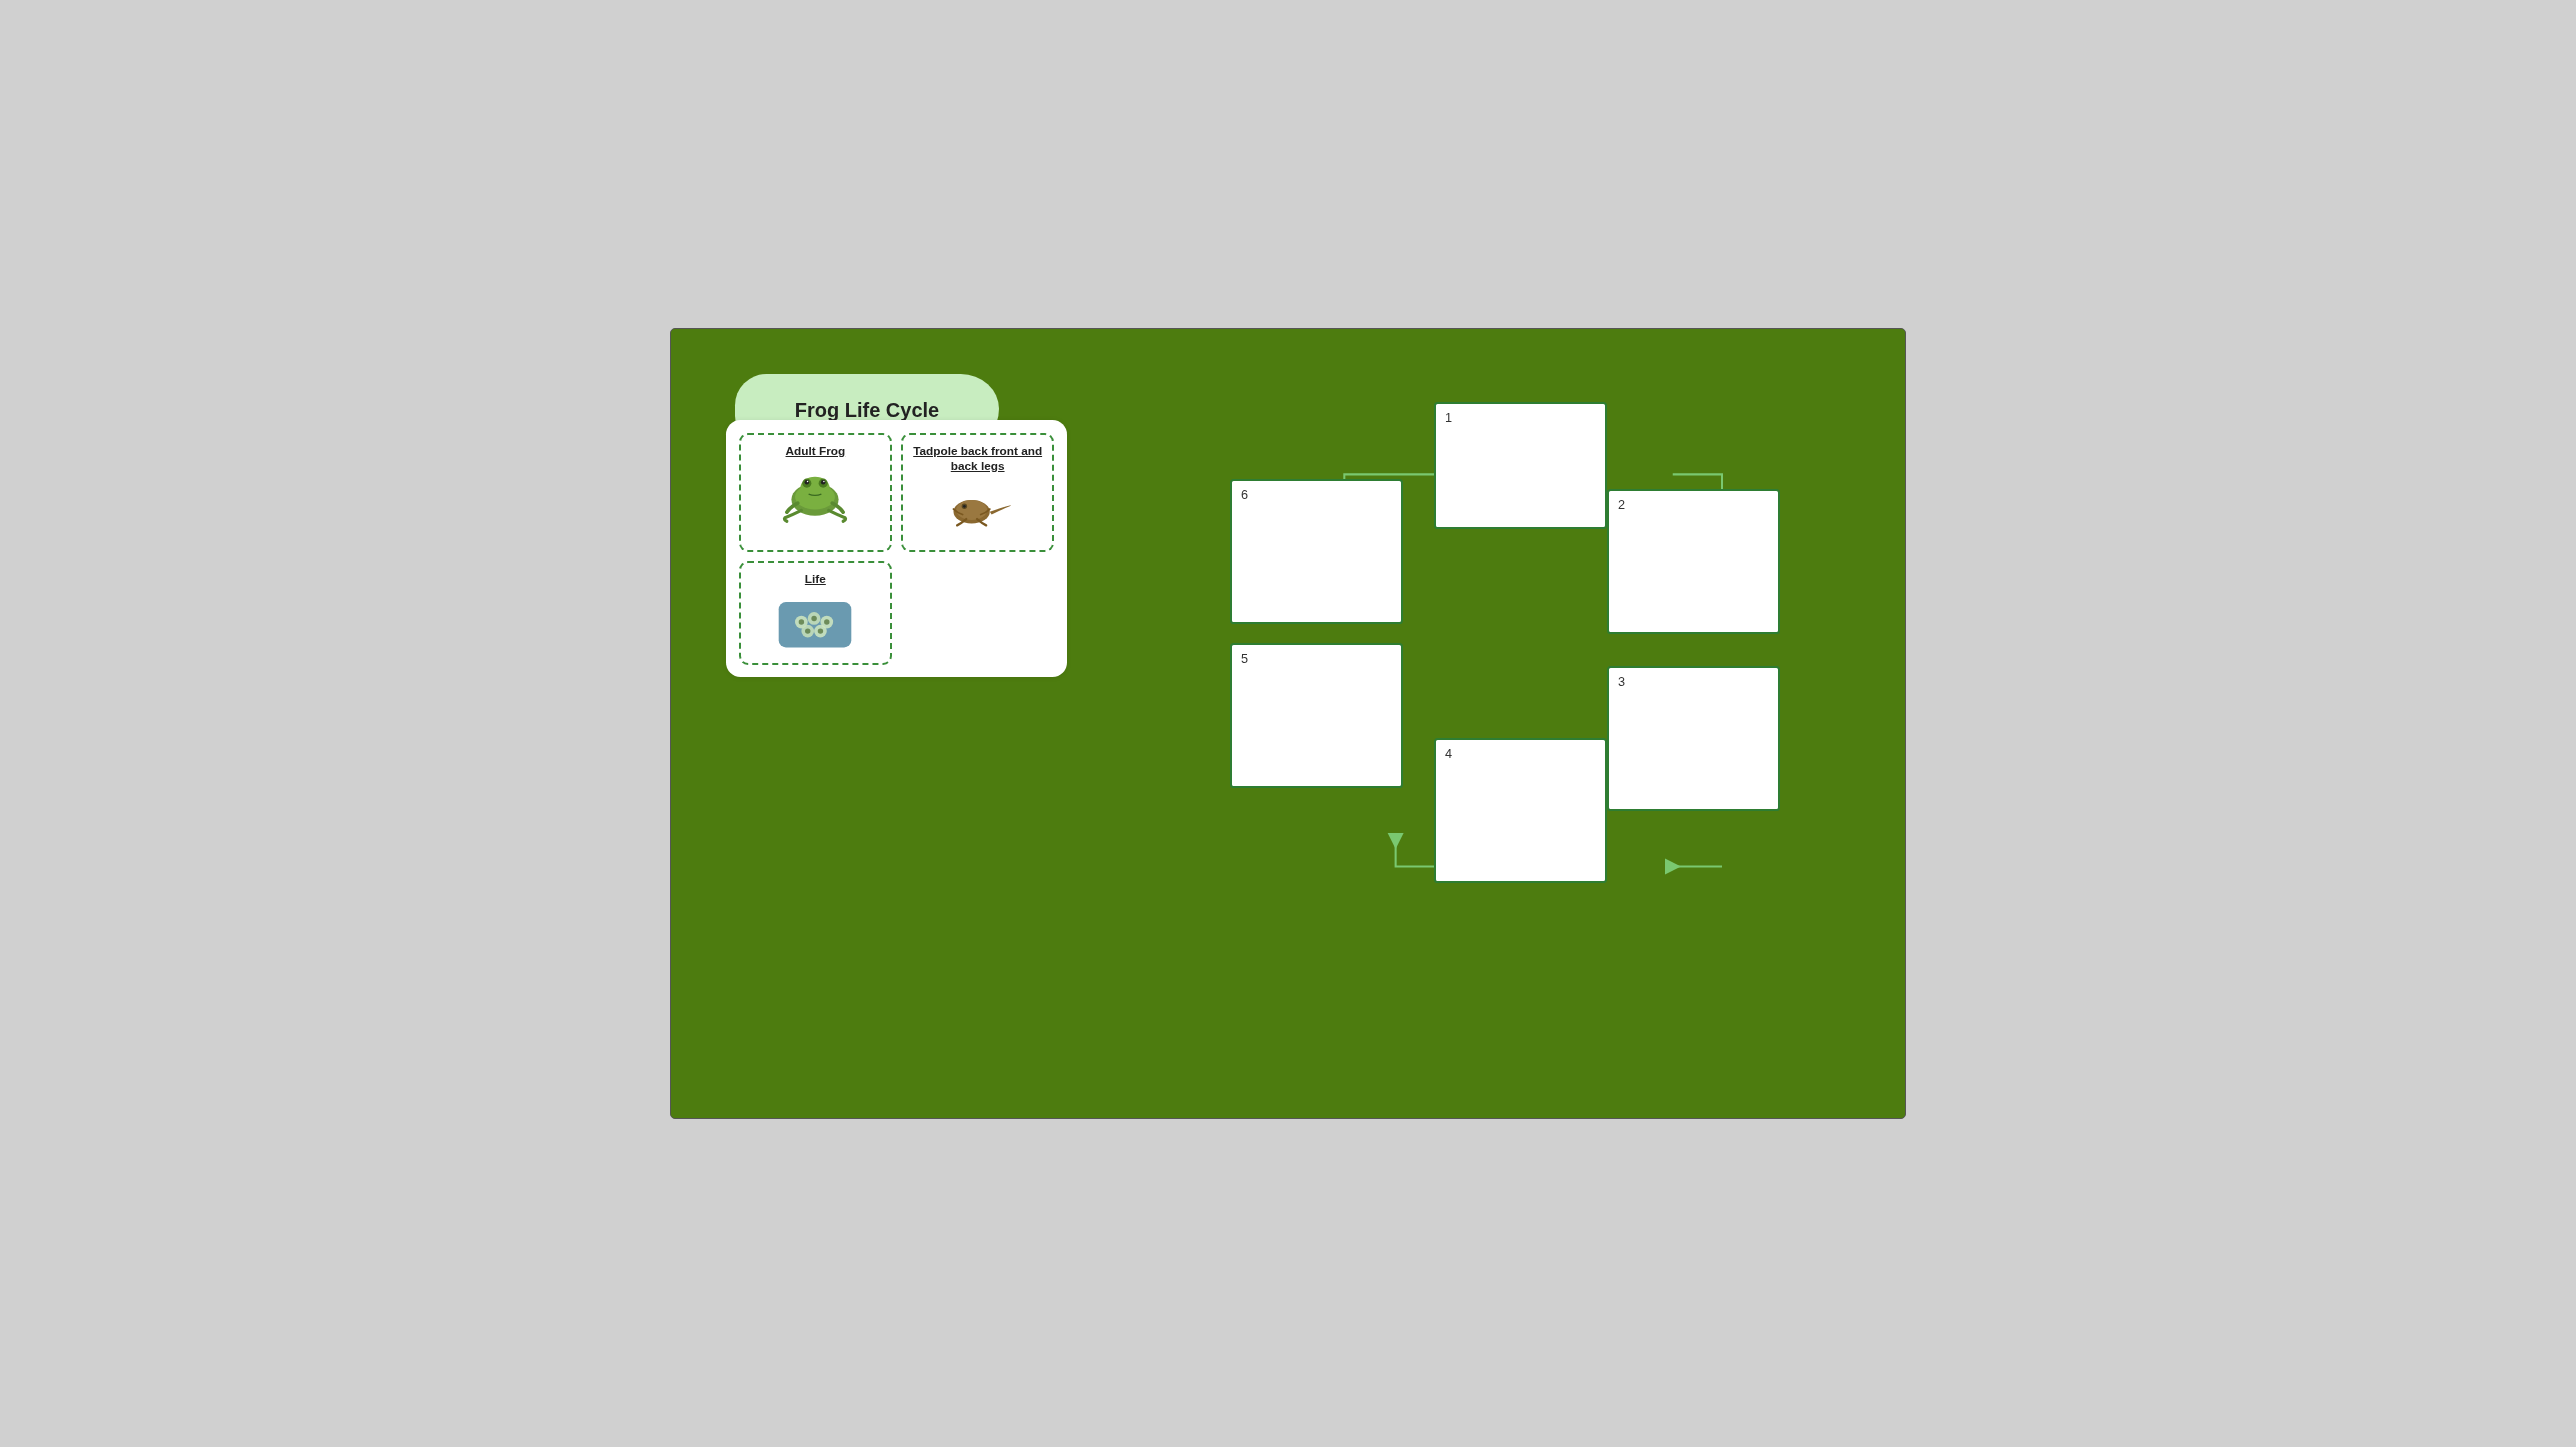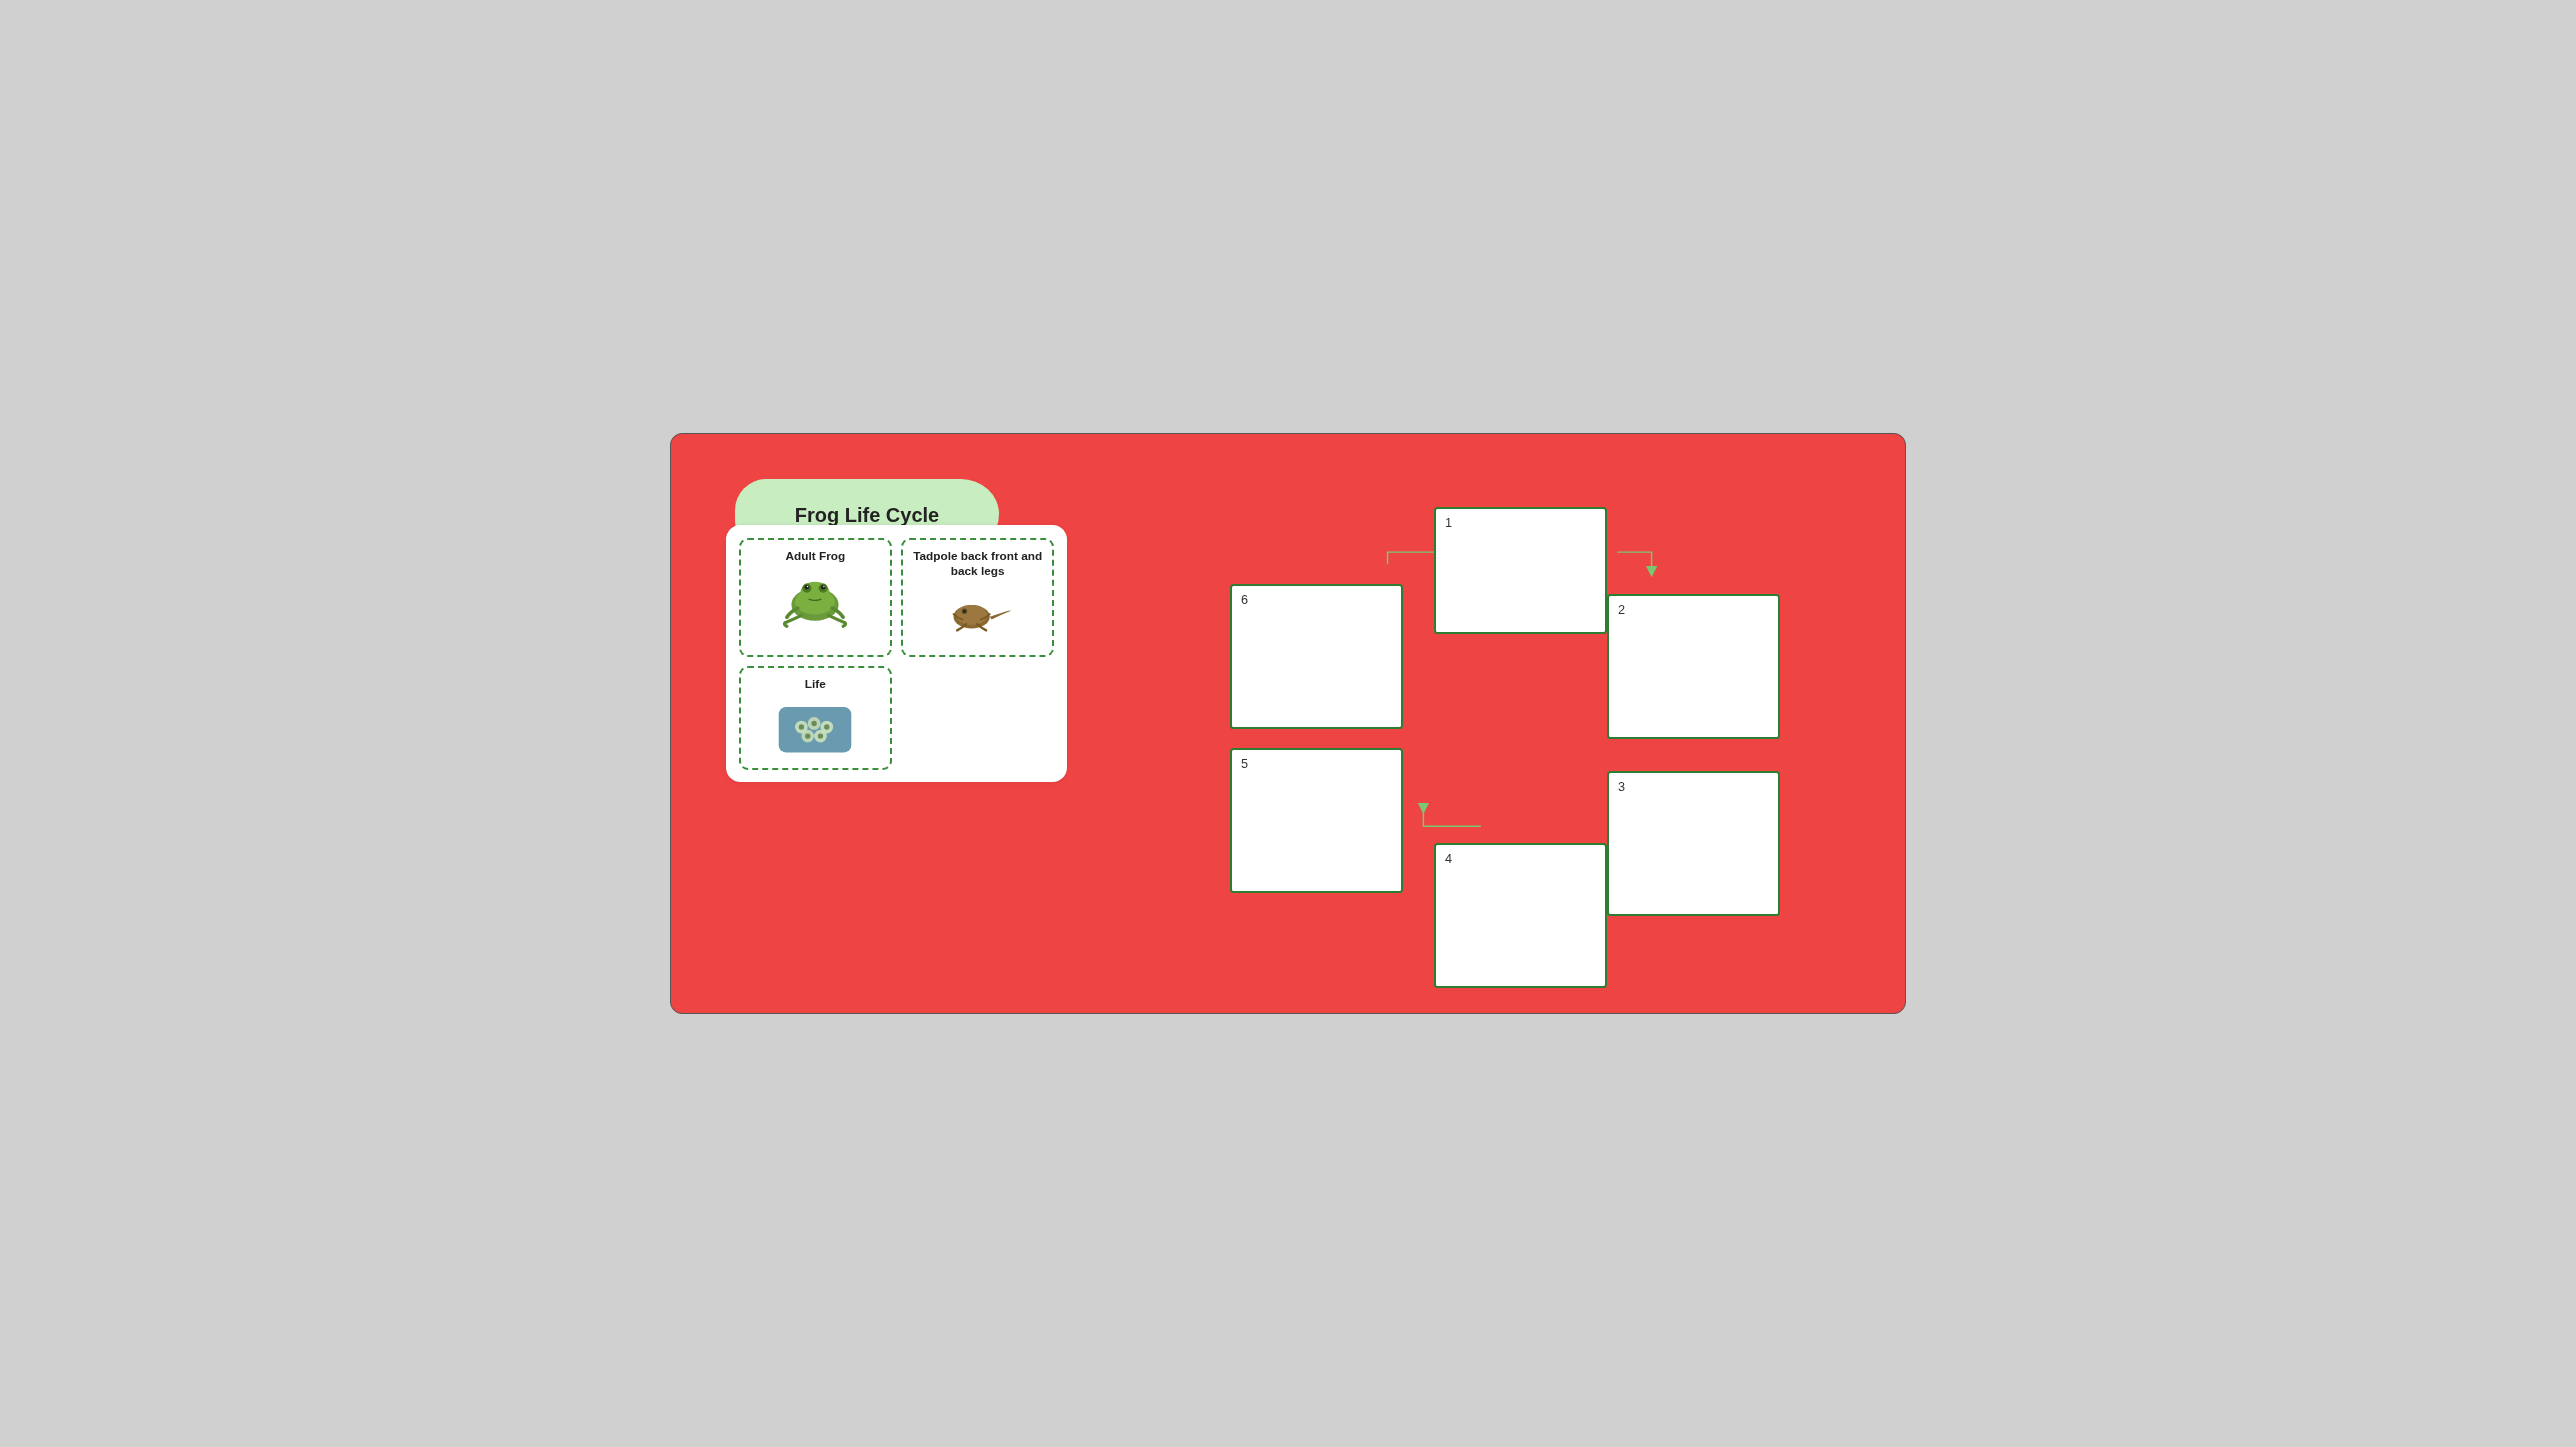--- a/index.html
+++ b/index.html
@@ -7,25 +7,25 @@
     body {
       background: #d0d0d0;
       display: flex;
       align-items: center;
       justify-content: center;
       min-height: 100vh;
       font-family: Arial, sans-serif;
     }
 
     .page {
-      background: #ef4444;
+      background: #4d7c0f;
       width: 1236px;
-      height: 581px;
+      height: 791px;
       border: 1.8px solid #555;
-      border-radius: 12px;
+      border-radius: 5px;
       position: relative;
       overflow: hidden;
     }
 
     
     .title-blob {
       position: absolute;
       top: 45px;
       left: 64px;
       background: #c8edc0;
@@ -67,20 +67,21 @@
       gap: 5.5px;
       background: white;
     }
 
     .card-label {
       font-size: 11.8px;
       font-weight: bold;
       text-align: center;
       color: #222;
       line-height: 1.3;
+      text-decoration: underline;
     }
 
     .card-img {
       width: 82px;
       height: 59px;
       object-fit: contain;
     }
 
     
     .cycle-area {

